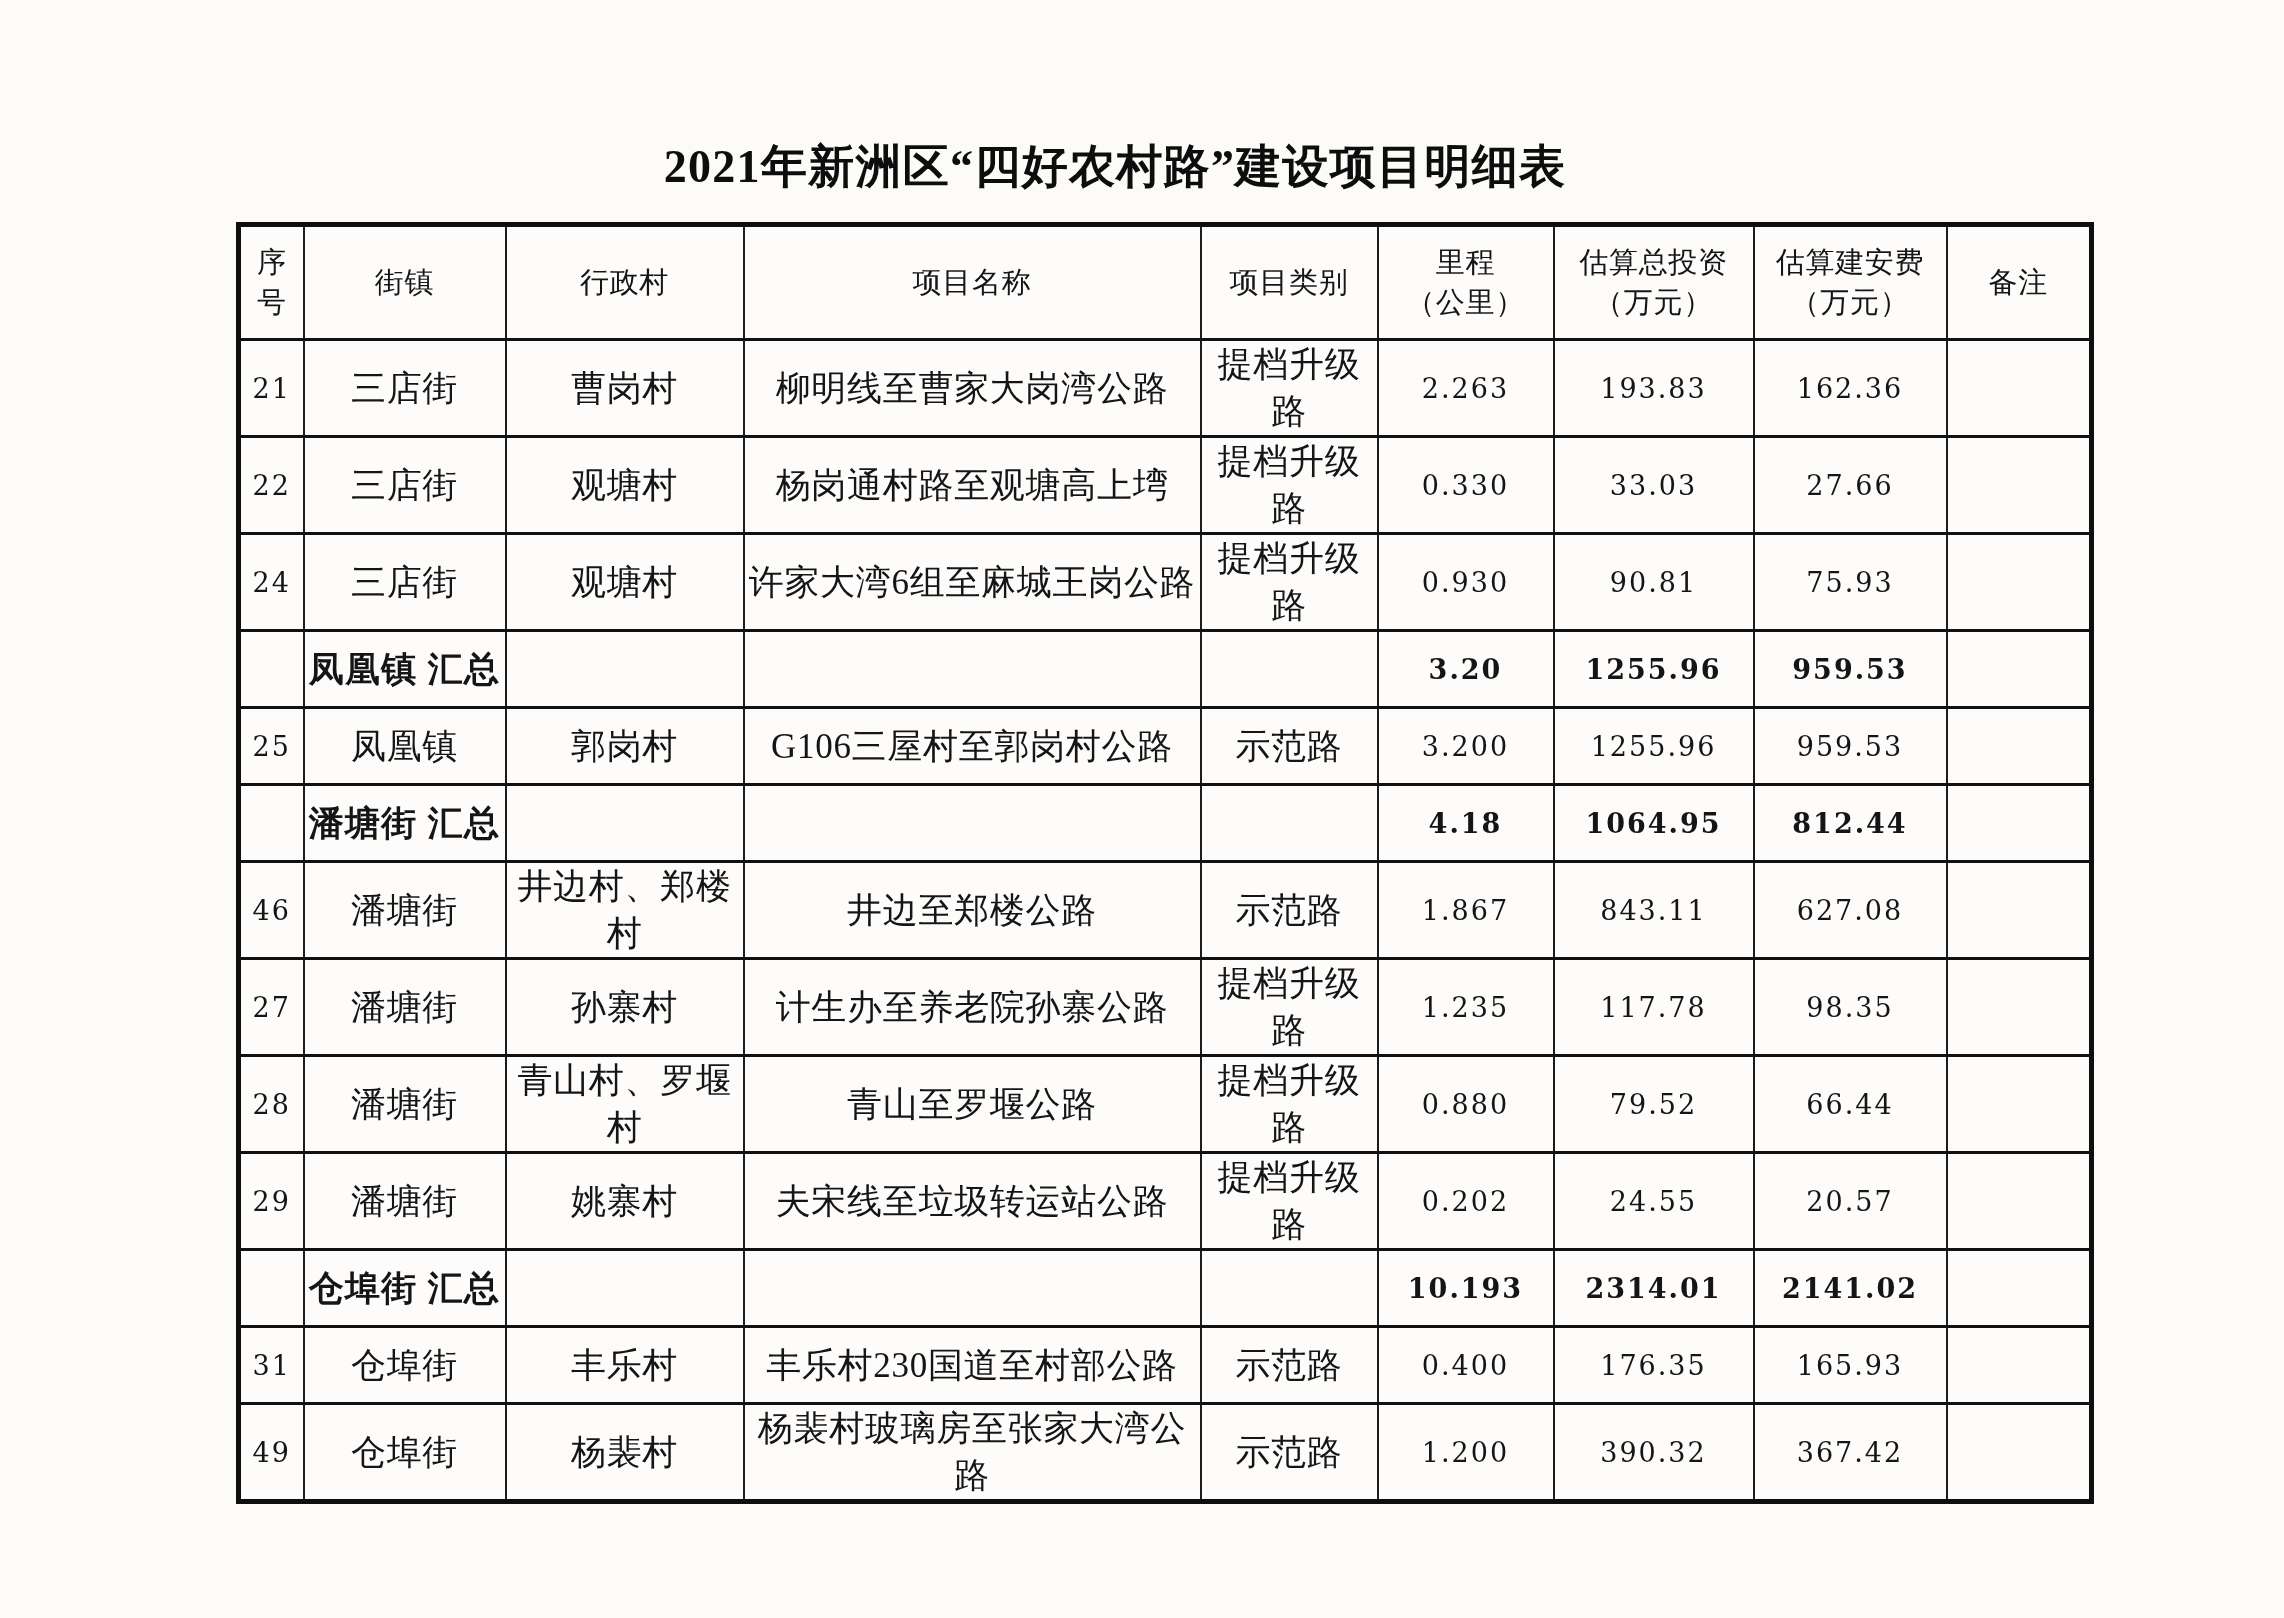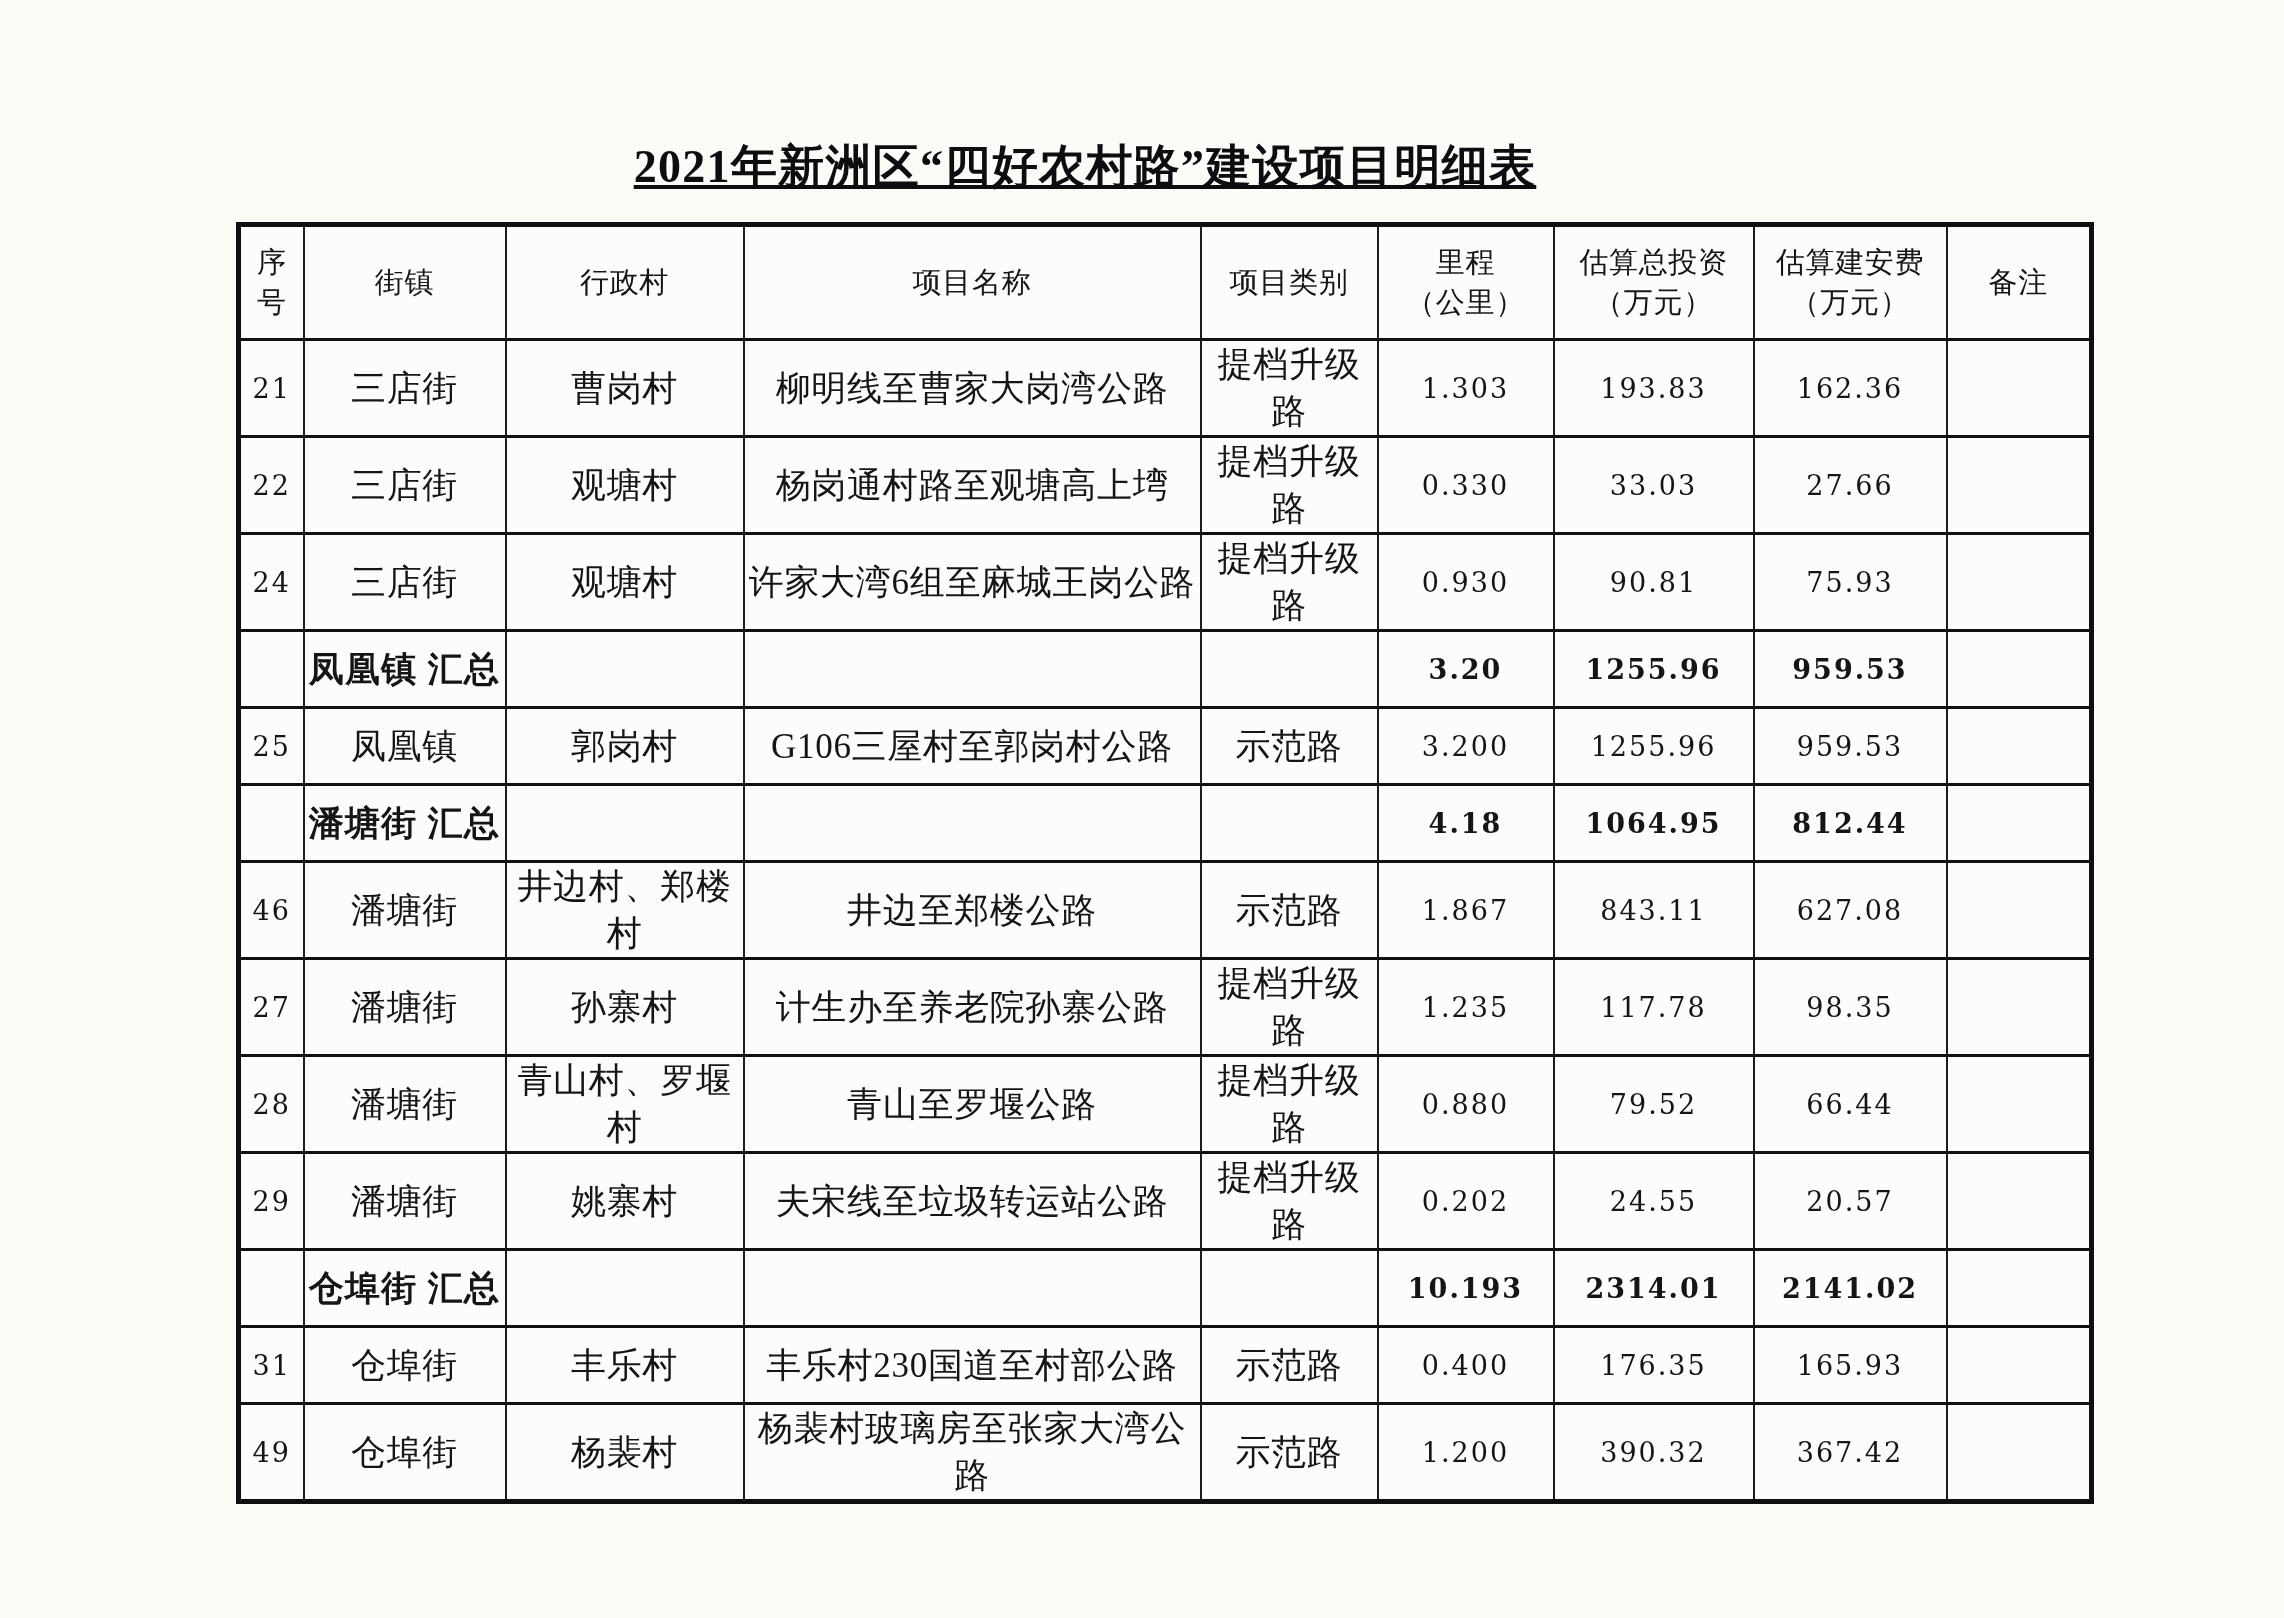--- a/index.html
+++ b/index.html
@@ -10,29 +10,28 @@
   }
   .page {
     position: relative;
     width: 2284px; height: 1619px;
     background: #fcfbf8;
     overflow: hidden;
     color: #151515;
   }
   .title {
     position: absolute;
-    top: 142px; left: 158px; width: 1854px;
+    top: 142px; left: 188px; width: 1854px;
     margin: 0;
     text-align: center;
     font-size: 46px;
     font-weight: bold;
     letter-spacing: 1.3px;
     line-height: 1.1;
     color: #0d0d0d;
-    text-decoration: underline;
   }
   table.grid {
     position: absolute;
     left: 236px; top: 222px;
     width: 1854px;
     border-collapse: collapse;
     table-layout: fixed;
     border: 5.2px solid #0f0f0f;
     background: #fdfcfa;
   }
@@ -104,21 +103,21 @@
         <th class="hdr">备注</th>
       </tr>
     </thead>
     <tbody>
         <tr>
     <td class="num">21</td>
     <td class="cjk">三店街</td>
     <td class="cjk">曹岗村</td>
     <td class="cjk">柳明线至曹家大岗湾公路</td>
     <td class="cjk">提档升级路</td>
-    <td class="num">1.303</td>
+    <td class="num">2.263</td>
     <td class="num">193.83</td>
     <td class="num">162.36</td>
     <td class="num"></td>
   </tr>
         <tr>
     <td class="num">22</td>
     <td class="cjk">三店街</td>
     <td class="cjk">观塘村</td>
     <td class="cjk">杨岗通村路至观塘高上塆</td>
     <td class="cjk">提档升级路</td>

